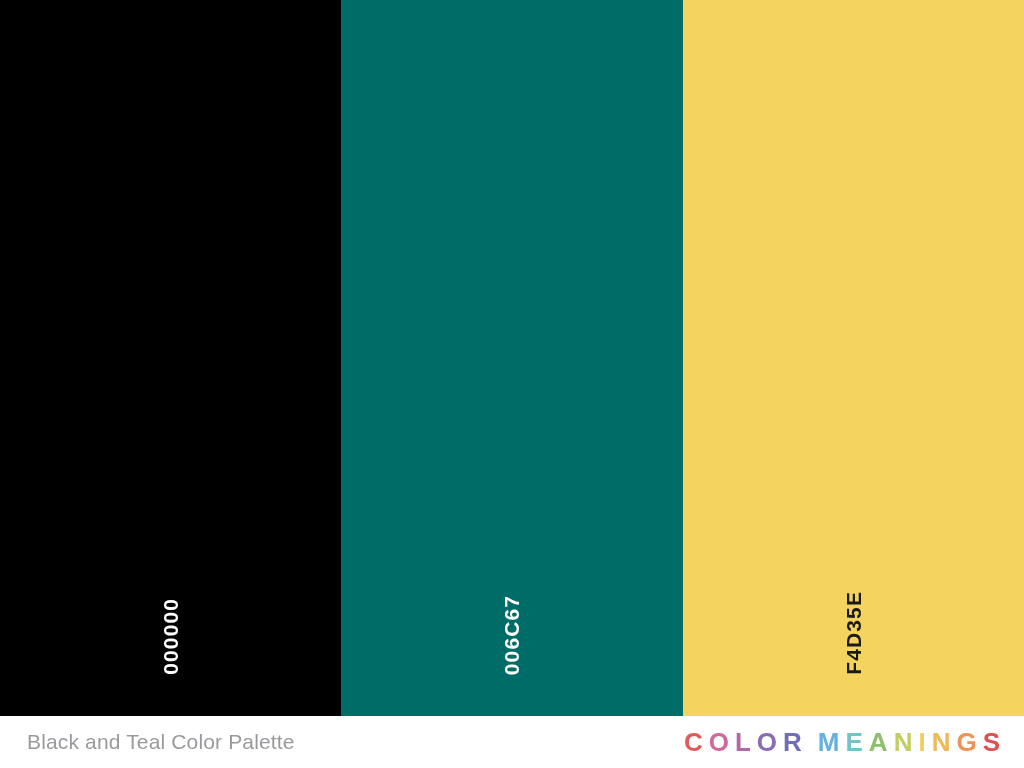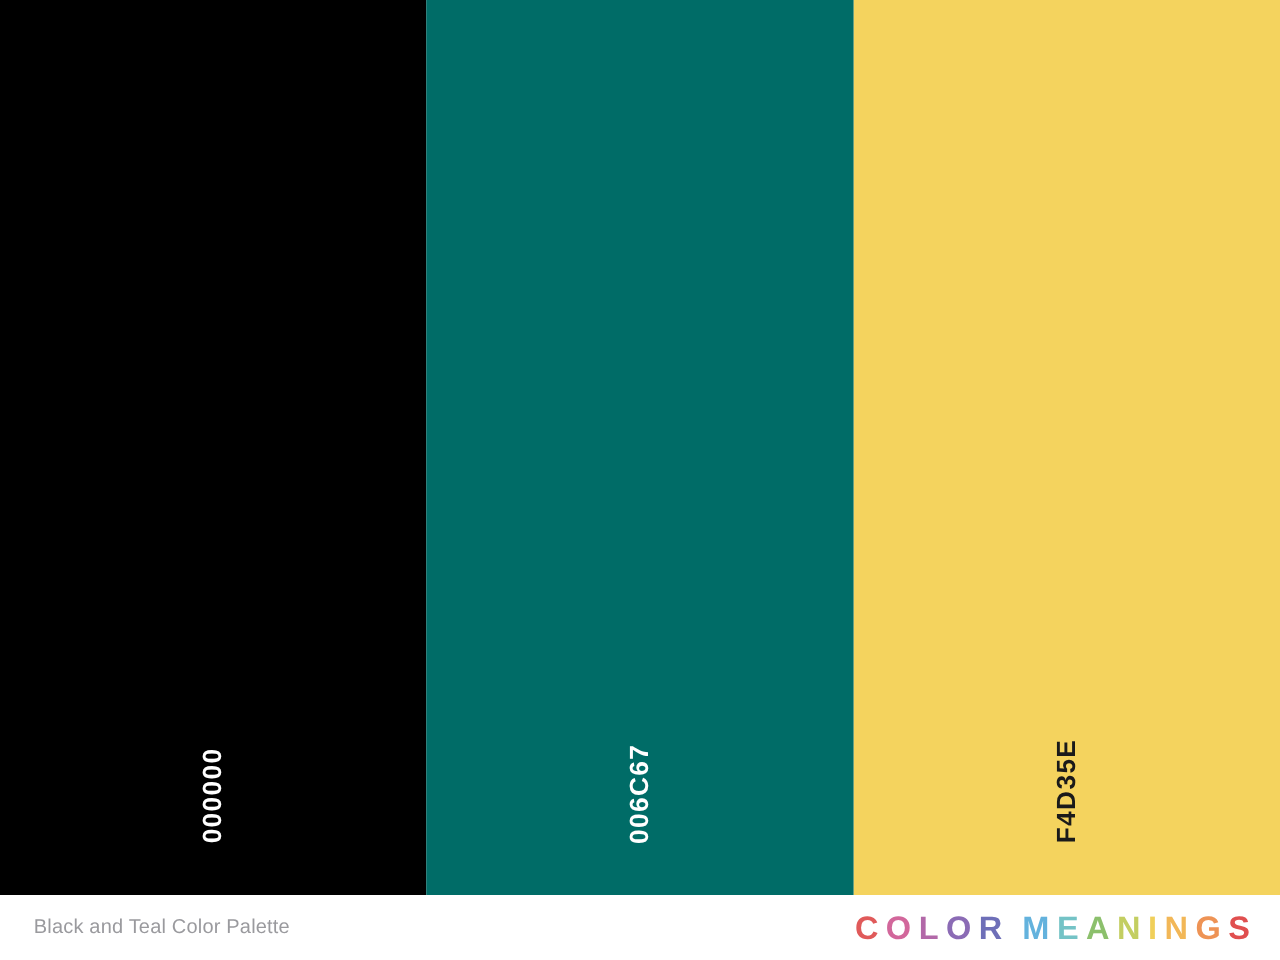--- a/index.html
+++ b/index.html
@@ -61,21 +61,21 @@
     height: 52px;
     background: #ffffff;
   }
 
   #footer-caption {
     position: absolute;
     left: 27px;
     top: 50%;
     transform: translateY(-50%);
     font-family: "Liberation Sans", sans-serif;
-    font-size: 16px;
+    font-size: 21px;
     font-weight: normal;
     color: #9a9a9e;
     letter-spacing: 0.15px;
     white-space: nowrap;
   }
 
   #brand-logo {
     position: absolute;
     right: 24px;
     top: 50%;

